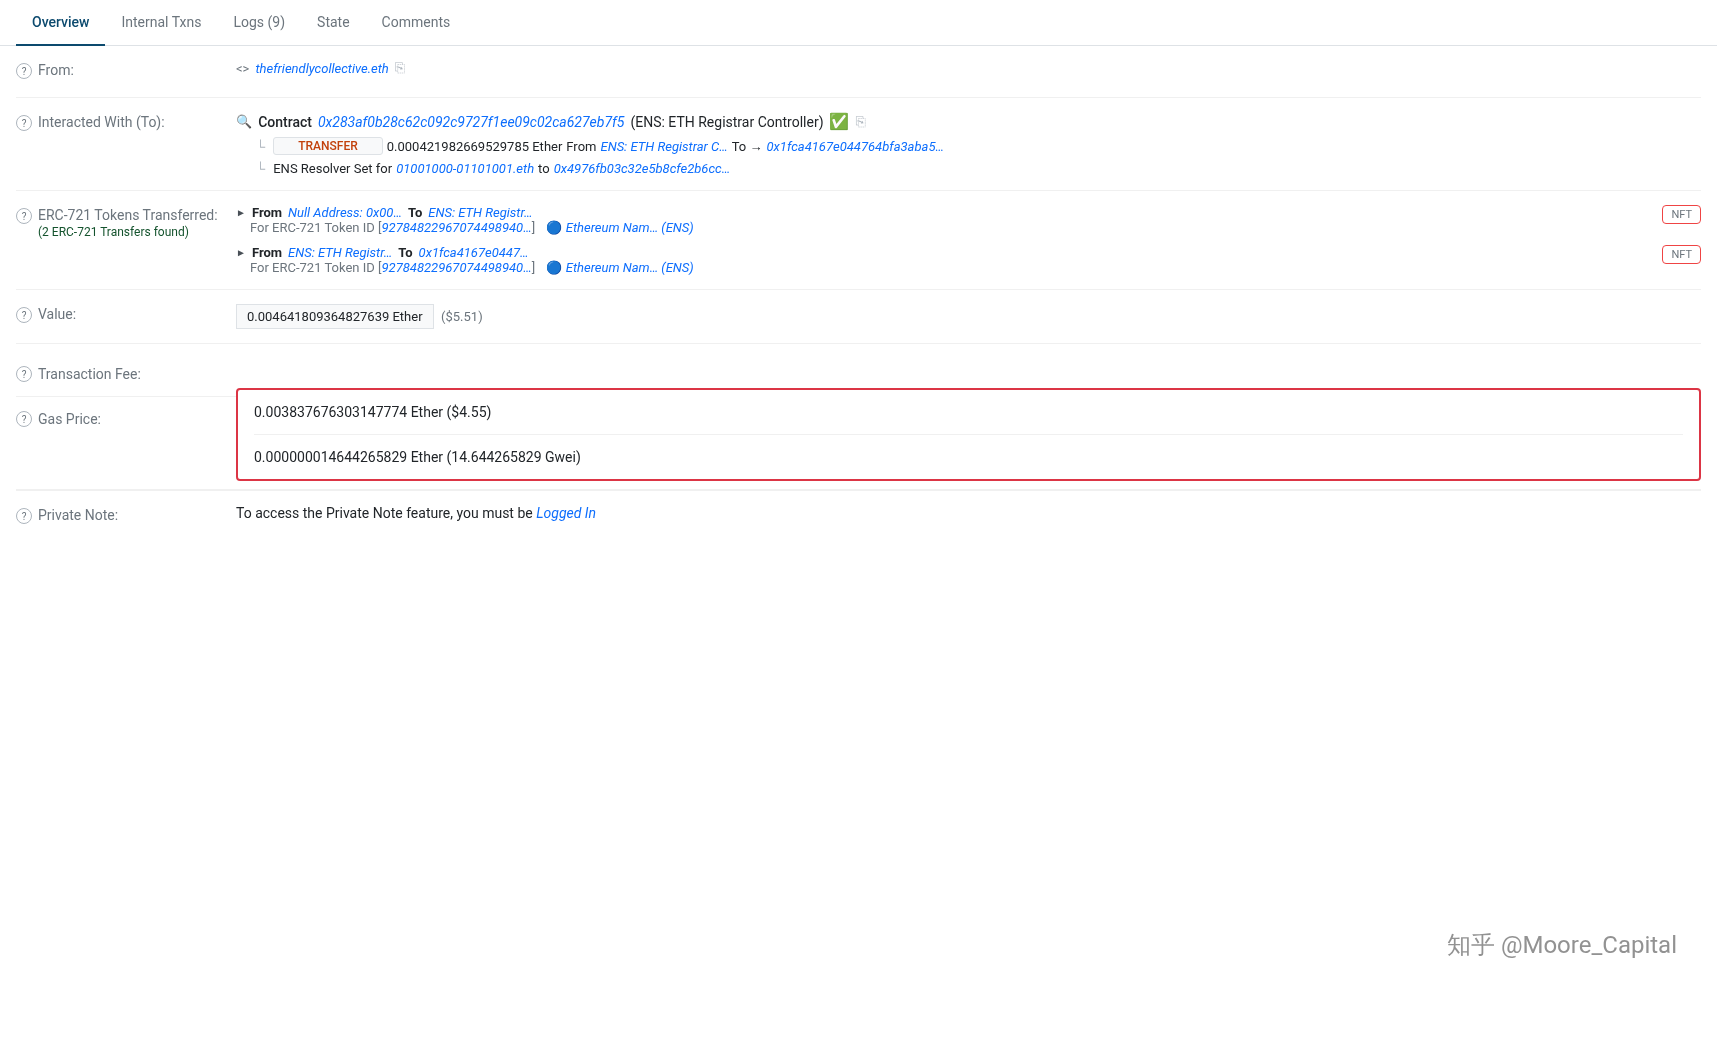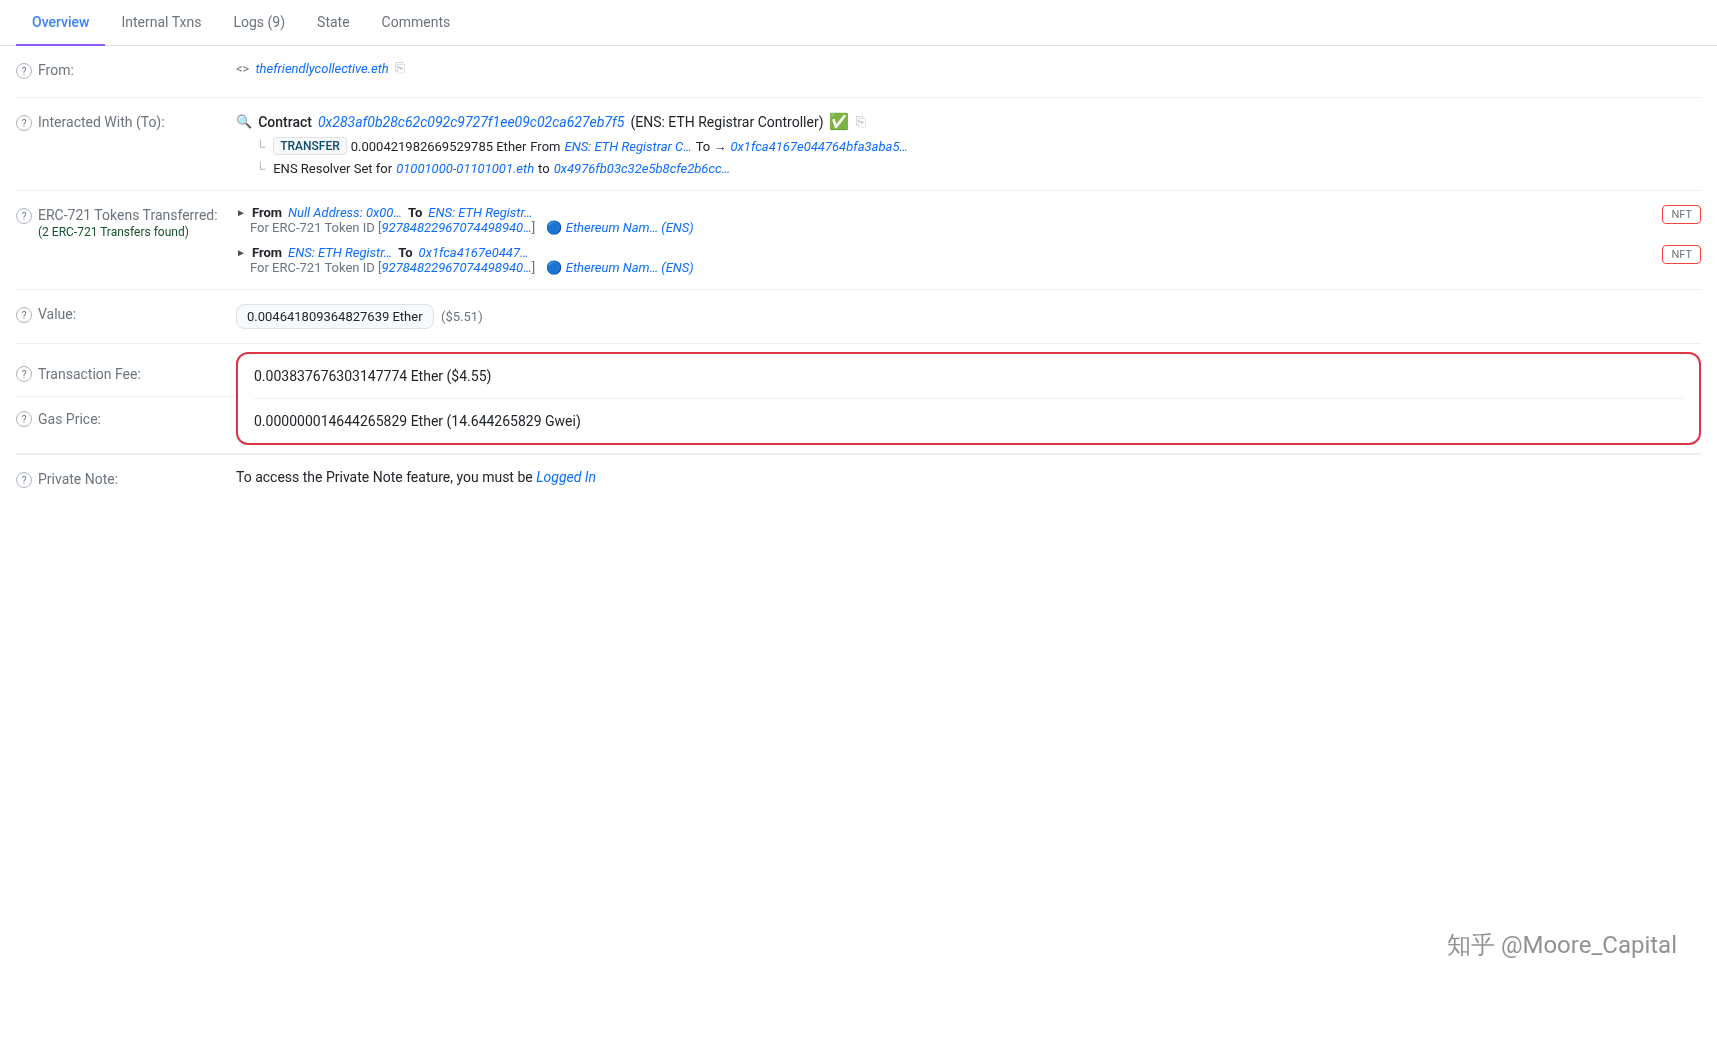--- a/index.html
+++ b/index.html
@@ -21,22 +21,22 @@
     .tab-item {
       padding: 14px 16px;
       cursor: pointer;
       color: #6c757d;
       font-size: 14px;
       border-bottom: 2px solid transparent;
       margin-bottom: -1px;
       white-space: nowrap;
     }
     .tab-item.active {
-      color: #3b82f6;
-      border-bottom: 2px solid #8b5cf6;
+      color: #0c4a6e;
+      border-bottom: 2px solid #0c4a6e;
       font-weight: 500;
       text-align: center;
     }
 
     
     .content {
       padding: 0 16px;
     }
 
     
@@ -143,24 +143,24 @@
     }
 
     .transfer-line .corner {
       color: #adb5bd;
       margin-right: 4px;
     }
 
     .transfer-label {
       background: #f8f9fa;
       border: 1px solid #dee2e6;
-      padding: 1px 6px;
+      padding: 1px 24px;
       border-radius: 3px;
       font-size: 12px;
-      color: #0c4a6e;
+      color: #c2410c;
       font-weight: 500;
     }
 
     
     .erc-block {
       display: flex;
       flex-direction: column;
       gap: 10px;
     }
 
@@ -205,21 +205,21 @@
     }
 
     
     .value-badge {
       display: inline-flex;
       align-items: center;
       gap: 8px;
       background: #f8f9fa;
       border: 1px solid #dee2e6;
       padding: 4px 10px;
-      border-radius: 8px;
+      border-radius: 0;
       font-size: 13px;
       color: #212529;
     }
 
     .usd-value {
       color: #6c757d;
       font-size: 13px;
       margin-left: 4px;
     }
 
@@ -402,21 +402,21 @@
       <div style="width: 220px; min-width: 220px; display: flex; flex-direction: column; gap: 0px;">
         <div style="display: flex; align-items: flex-start; gap: 6px; color: rgb(108, 117, 125); padding: 14px 0px;">
           <span style="display:inline-flex;align-items:center;justify-content:center;width:16px;height:16px;border-radius:50%;border:1px solid #adb5bd;font-size:10px;color:#6c757d;cursor:pointer;flex-shrink:0;">?</span>
           <span>Transaction Fee:</span>
         </div>
         <div style="display: flex; align-items: flex-start; gap: 6px; color: rgb(108, 117, 125); padding: 14px 0px; border-top: 1px solid rgb(240, 240, 240);">
           <span style="display:inline-flex;align-items:center;justify-content:center;width:16px;height:16px;border-radius:50%;border:1px solid #adb5bd;font-size:10px;color:#6c757d;cursor:pointer;flex-shrink:0;">?</span>
           <span>Gas Price:</span>
         </div>
       </div>
-      <div style="flex: 1 1 0%; border: 2px solid rgb(220, 53, 69); border-radius: 12px; padding: 0px 16px;">
+      <div style="flex: 1 1 0%; border: 2px solid rgb(220, 53, 69); border-radius: 4px; padding: 0px 16px; margin-top: 36px;">
         <div style="padding: 14px 0px; font-size: 14px; color: rgb(33, 37, 41);">0.003837676303147774 Ether ($4.55)</div>
         <div style="border-top: 1px solid rgb(240, 240, 240);"></div>
         <div style="padding: 14px 0px; font-size: 14px; color: rgb(33, 37, 41);">0.000000014644265829 Ether (14.644265829 Gwei)</div>
       </div>
     </div>
 
   <div class="private-note-row">
     <div class="label-col">
       <span class="help-icon">?</span>
       <span>Private Note:</span>

